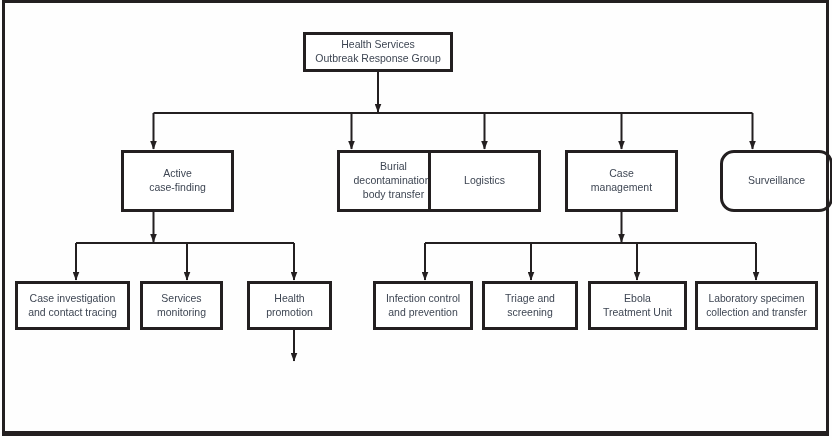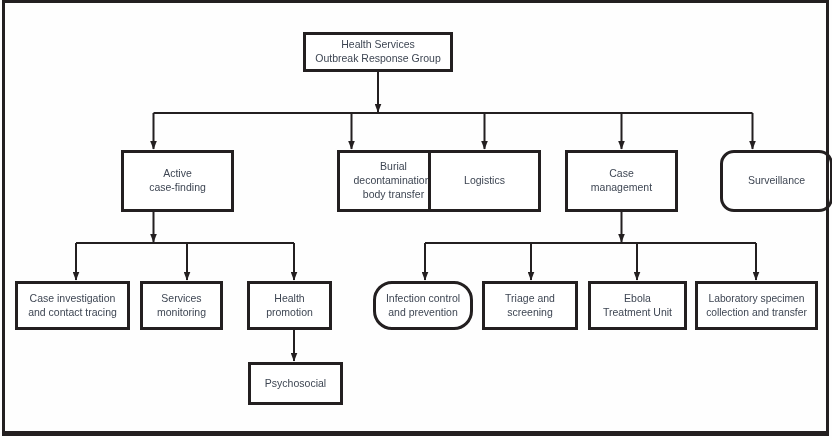--- a/index.html
+++ b/index.html
@@ -46,21 +46,21 @@
   .n-l2    { top: 150px; height: 62px; width: 113px; }
   .n-active       { left: 97px; margin-left: 24px; }
   .n-burial       { left: 295px; margin-left: 42px; }
   .n-logistics    { left: 428px; }
   .n-casemgmt     { left: 565px; }
   .n-surveillance { left: 720px; border-radius: 14px; }
   .n-l3    { top: 281px; height: 49px; }
   .n-caseinv   { left: 15px;  width: 115px; }
   .n-contact   { left: 140px; width: 83px; }
   .n-healthpro { left: 247px; width: 85px; text-align: center; }
-  .n-infection { left: 373px; width: 100px; border-radius: 19px; }
+  .n-infection { left: 373px; width: 100px; }
   .n-triage    { left: 482px; width: 96px; }
   .n-etu       { left: 588px; width: 99px; }
   .n-lab       { left: 695px; width: 123px; font-size: 10.3px; }
   .n-psycho    { left: 248px; top: 362px; width: 95px; height: 43px; }
 </style>
 </head>
 <body>
 
 <div class="canvas">
 
@@ -119,17 +119,16 @@
 
   <div class="node n-l3 n-infection">Infection control
 and prevention</div>
   <div class="node n-l3 n-triage">Triage and
 screening</div>
   <div class="node n-l3 n-etu">Ebola
 Treatment Unit</div>
   <div class="node n-l3 n-lab">Laboratory specimen
 collection and transfer</div>
 
-  <div class="node n-psycho">Psychosocial</div>
 
   <div class="frame"></div>
 
 </div>
 
 </body></html>

